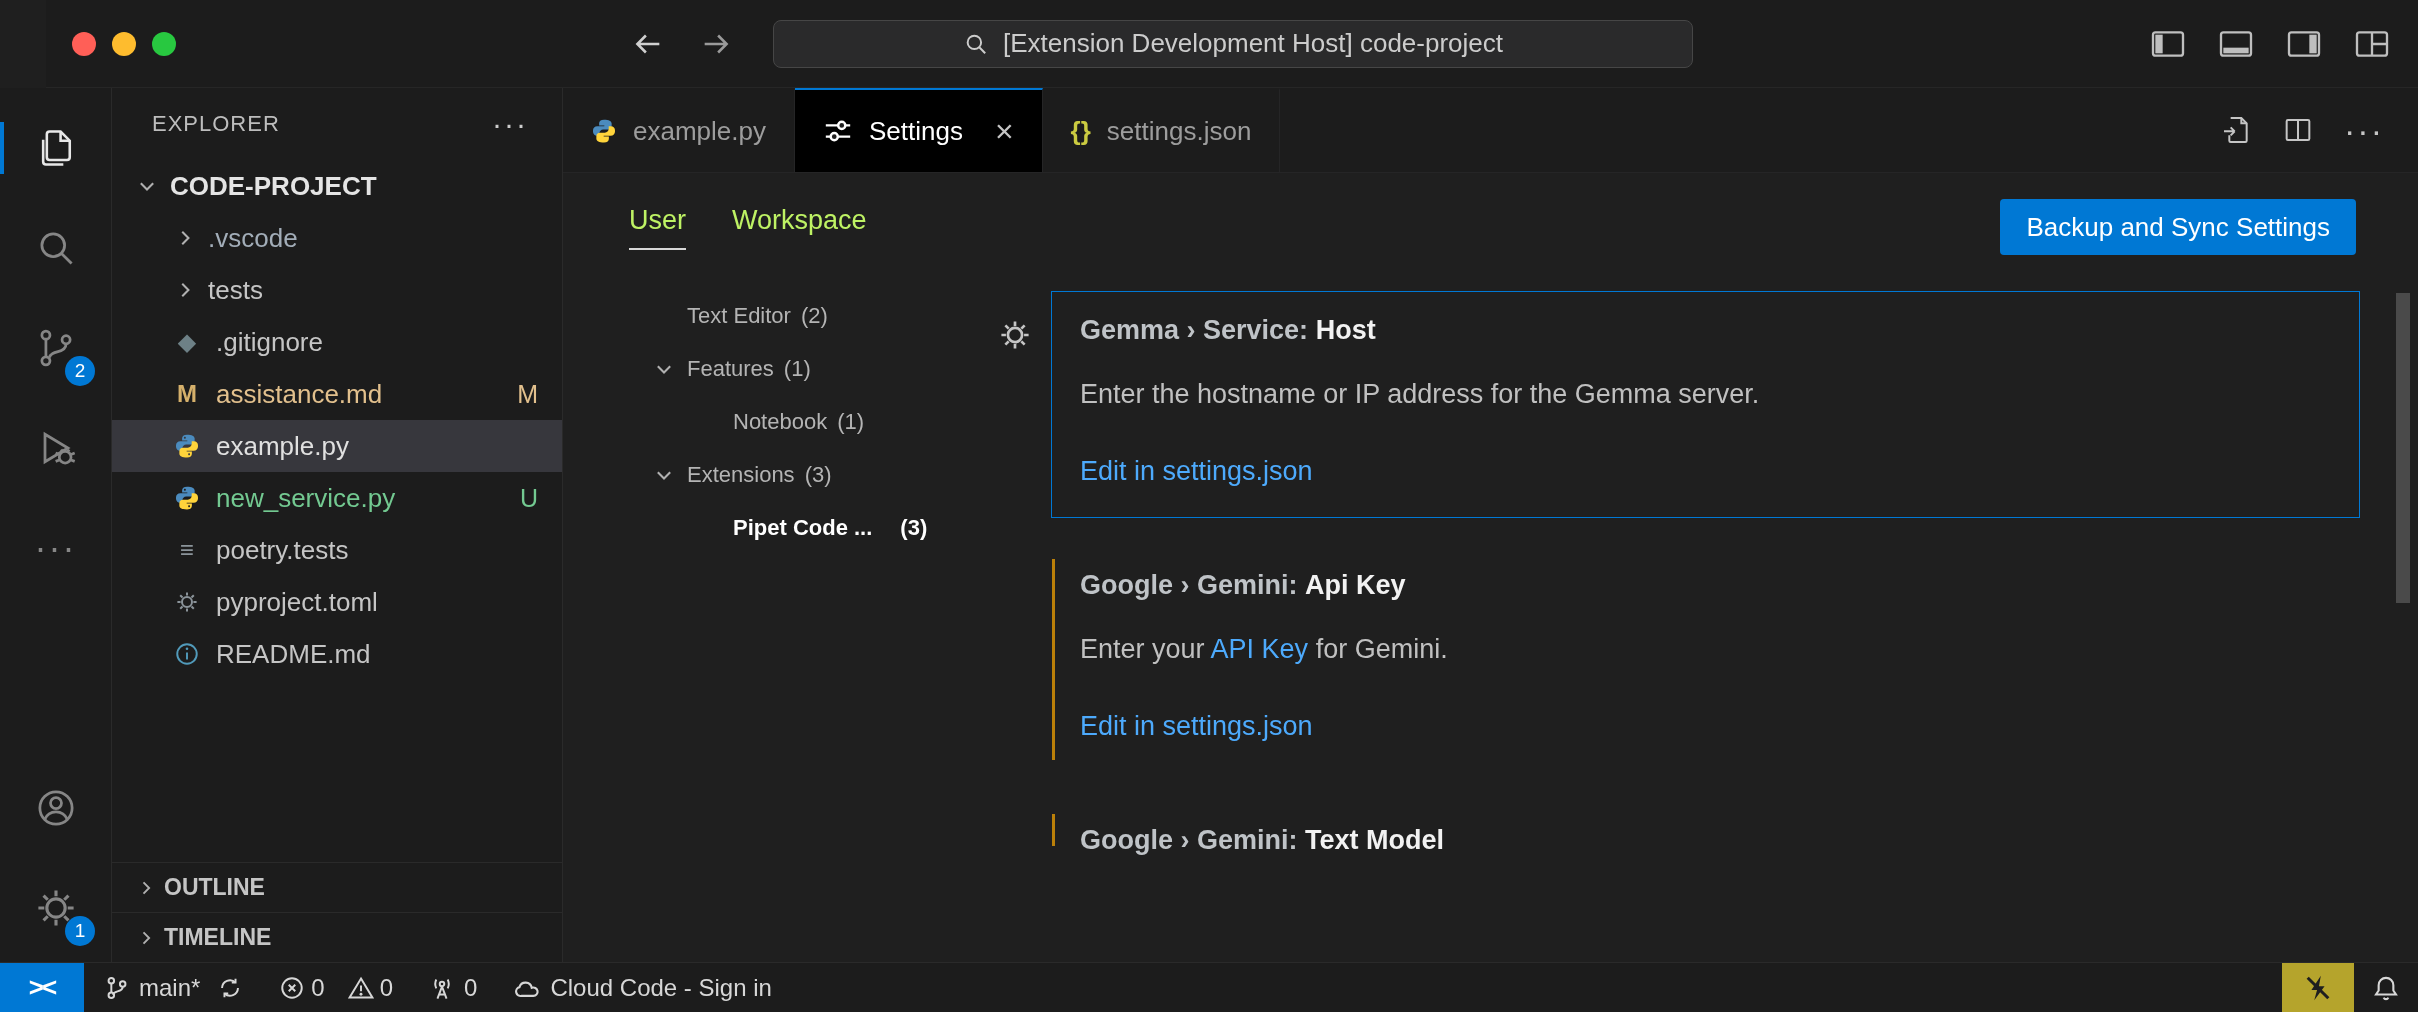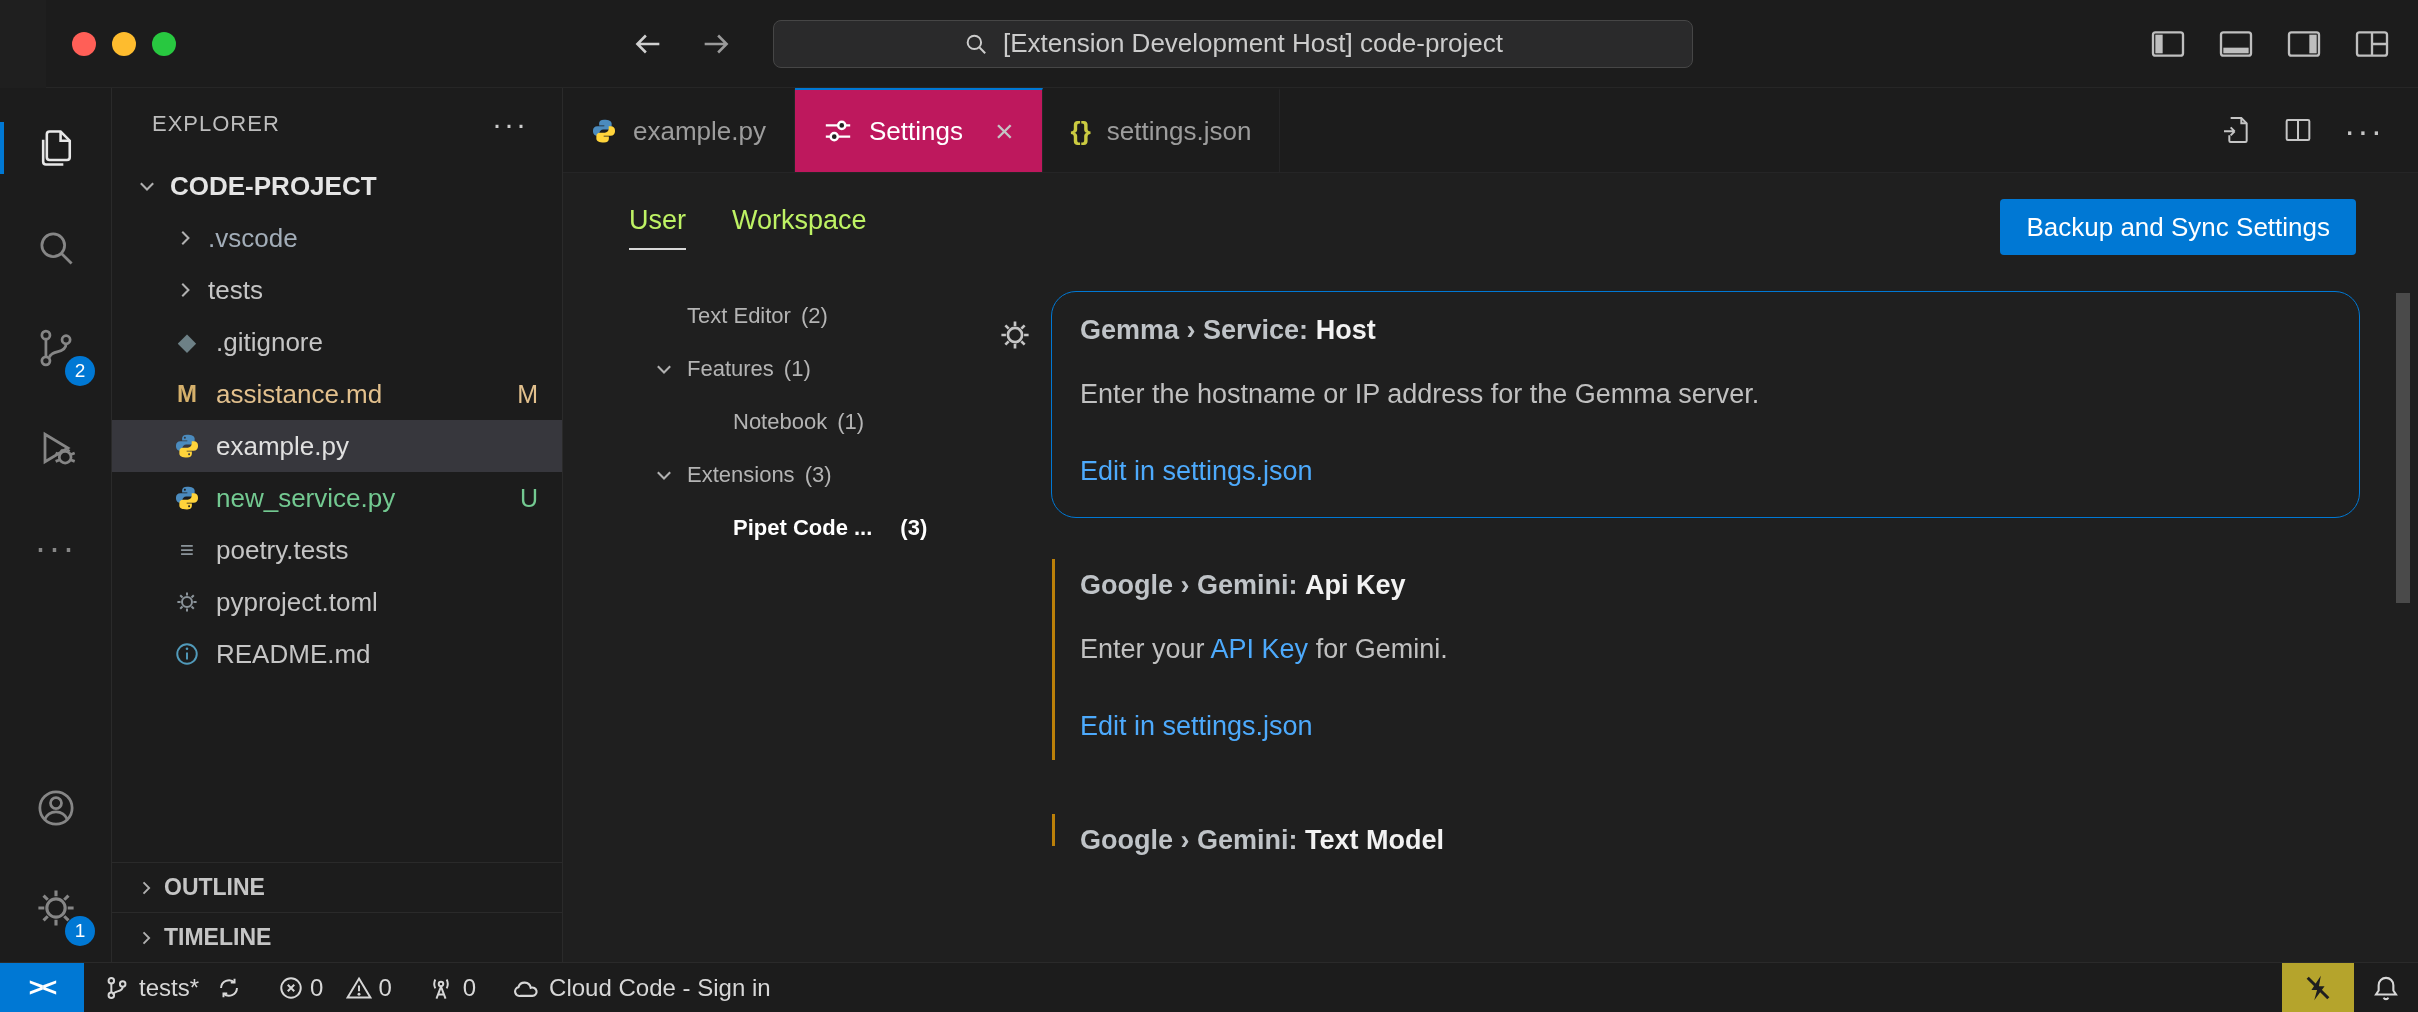--- a/index.html
+++ b/index.html
@@ -63,21 +63,21 @@
                    gap:8px; padding-left:24px; font-size:23px; font-weight:700; color:#c5c5c5; }
   .sec .chev { color:#b0b0b0; display:flex; }
 
   
   .editor { flex:1; display:flex; flex-direction:column; min-width:0; background:#1f1f1f; }
   .tabbar { flex:0 0 85px; background:#1c1c1c; border-bottom:1px solid #252526;
             display:flex; align-items:stretch; }
   .tab { display:flex; align-items:center; gap:16px; padding:0 28px; font-size:26px;
          color:#9d9d9d; background:#1c1c1c; border-right:1px solid #252526;
          border-top:2px solid transparent; }
-  .tab.active { background:#be185d; color:#ffffff; border-top-color:#0078d4;justify-content:space-between; }
+  .tab.active { background:#000000; color:#ffffff; border-top-color:#0078d4;justify-content:space-between; }
   .tab .close { margin-left:16px; font-size:32px; color:#c5c5c5; line-height:1; }
   .braces { color:#cbcb41; font-weight:700; font-size:26px; }
   .tab-actions { margin-left:auto; display:flex; align-items:center; gap:30px;
                  padding-right:34px; color:#c5c5c5; }
   .tab-actions .more { font-size:34px; letter-spacing:2px; }
 
   
   .settings { flex:1; display:flex; flex-direction:column; min-height:0; }
   .search-row { margin:22px 62px 0 66px; height:64px; background:#2f2f2f;
                 border:1px solid #3e3e3e; display:flex; align-items:center;
@@ -103,21 +103,21 @@
   .toc-row.l0 { padding-left:86px; }
   .toc-row.l0.nochev { padding-left:124px; }
   .toc-row.l1 { padding-left:170px; }
   .toc-row .count { margin-left:10px; }
   .toc-row.sel { color:#ffffff; font-weight:700; }
   .toc-row.sel .count { margin-left:28px; }
 
   .slist { flex:1; padding-right:58px; min-width:0; }
   .setting { position:relative; border:1px solid transparent; margin:0 0 28px 60px;
              padding:20px 28px 30px 28px; }
-  .setting.focused { border-color:#0078d4; margin-top:12px;border-radius:25px; }
+  .setting.focused { border-color:#0078d4; margin-top:12px; }
   .gear-left { position:absolute; left:-54px; top:26px; color:#c5c5c5; }
   .s-title { font-size:27px; line-height:36px; }
   .s-cat { color:#bfc3c7; font-weight:600; }
   .s-label { color:#f2f2f2; font-weight:700; }
   .s-desc { margin-top:28px; font-size:27px; line-height:36px; color:#c0c0c0; }
   .inline-link, .s-link { color:#4daafc; }
   .s-link { display:inline-block; margin-top:44px; font-size:27px; }
   .mod-bar { position:absolute; left:0; top:12px; bottom:12px; width:3px; background:#bb8009; }
   .setting.partial { margin-bottom:0; padding-bottom:0; }
   .scrollbar { position:absolute; right:8px; top:14px; width:14px; height:310px; background:#4a4a4a; }
@@ -505,21 +505,21 @@
       <div class="sb-group">
         <span>
           <svg width="26" height="26" viewBox="0 0 16 16" fill="none" stroke="currentColor" stroke-width="1.2">
               <circle cx="4.5" cy="3.5" r="1.7"></circle>
               <circle cx="4.5" cy="12.5" r="1.7"></circle>
               <circle cx="11.5" cy="5.5" r="1.7"></circle>
               <path d="M4.5 5.2v5.6"></path>
               <path d="M11.5 7.2c0 1.8-1.6 2.5-3.2 2.9-1.4.4-2.6.8-2.8 2"></path>
             </svg>
         </span>
-        <span>tests*</span>
+        <span>main*</span>
         <span style="margin-left:8px;">
           <svg width="26" height="26" viewBox="0 0 16 16" fill="none" stroke="currentColor" stroke-width="1.2">
               <path d="M12.9 8A4.9 4.9 0 0 1 4.6 11.4"></path>
               <path d="M3.1 8A4.9 4.9 0 0 1 11.4 4.6"></path>
               <path d="M11.4 2.3v2.3H9.1"></path>
               <path d="M4.6 13.7v-2.3h2.3"></path>
             </svg>
         </span>
       </div>
       <div class="sb-group">

